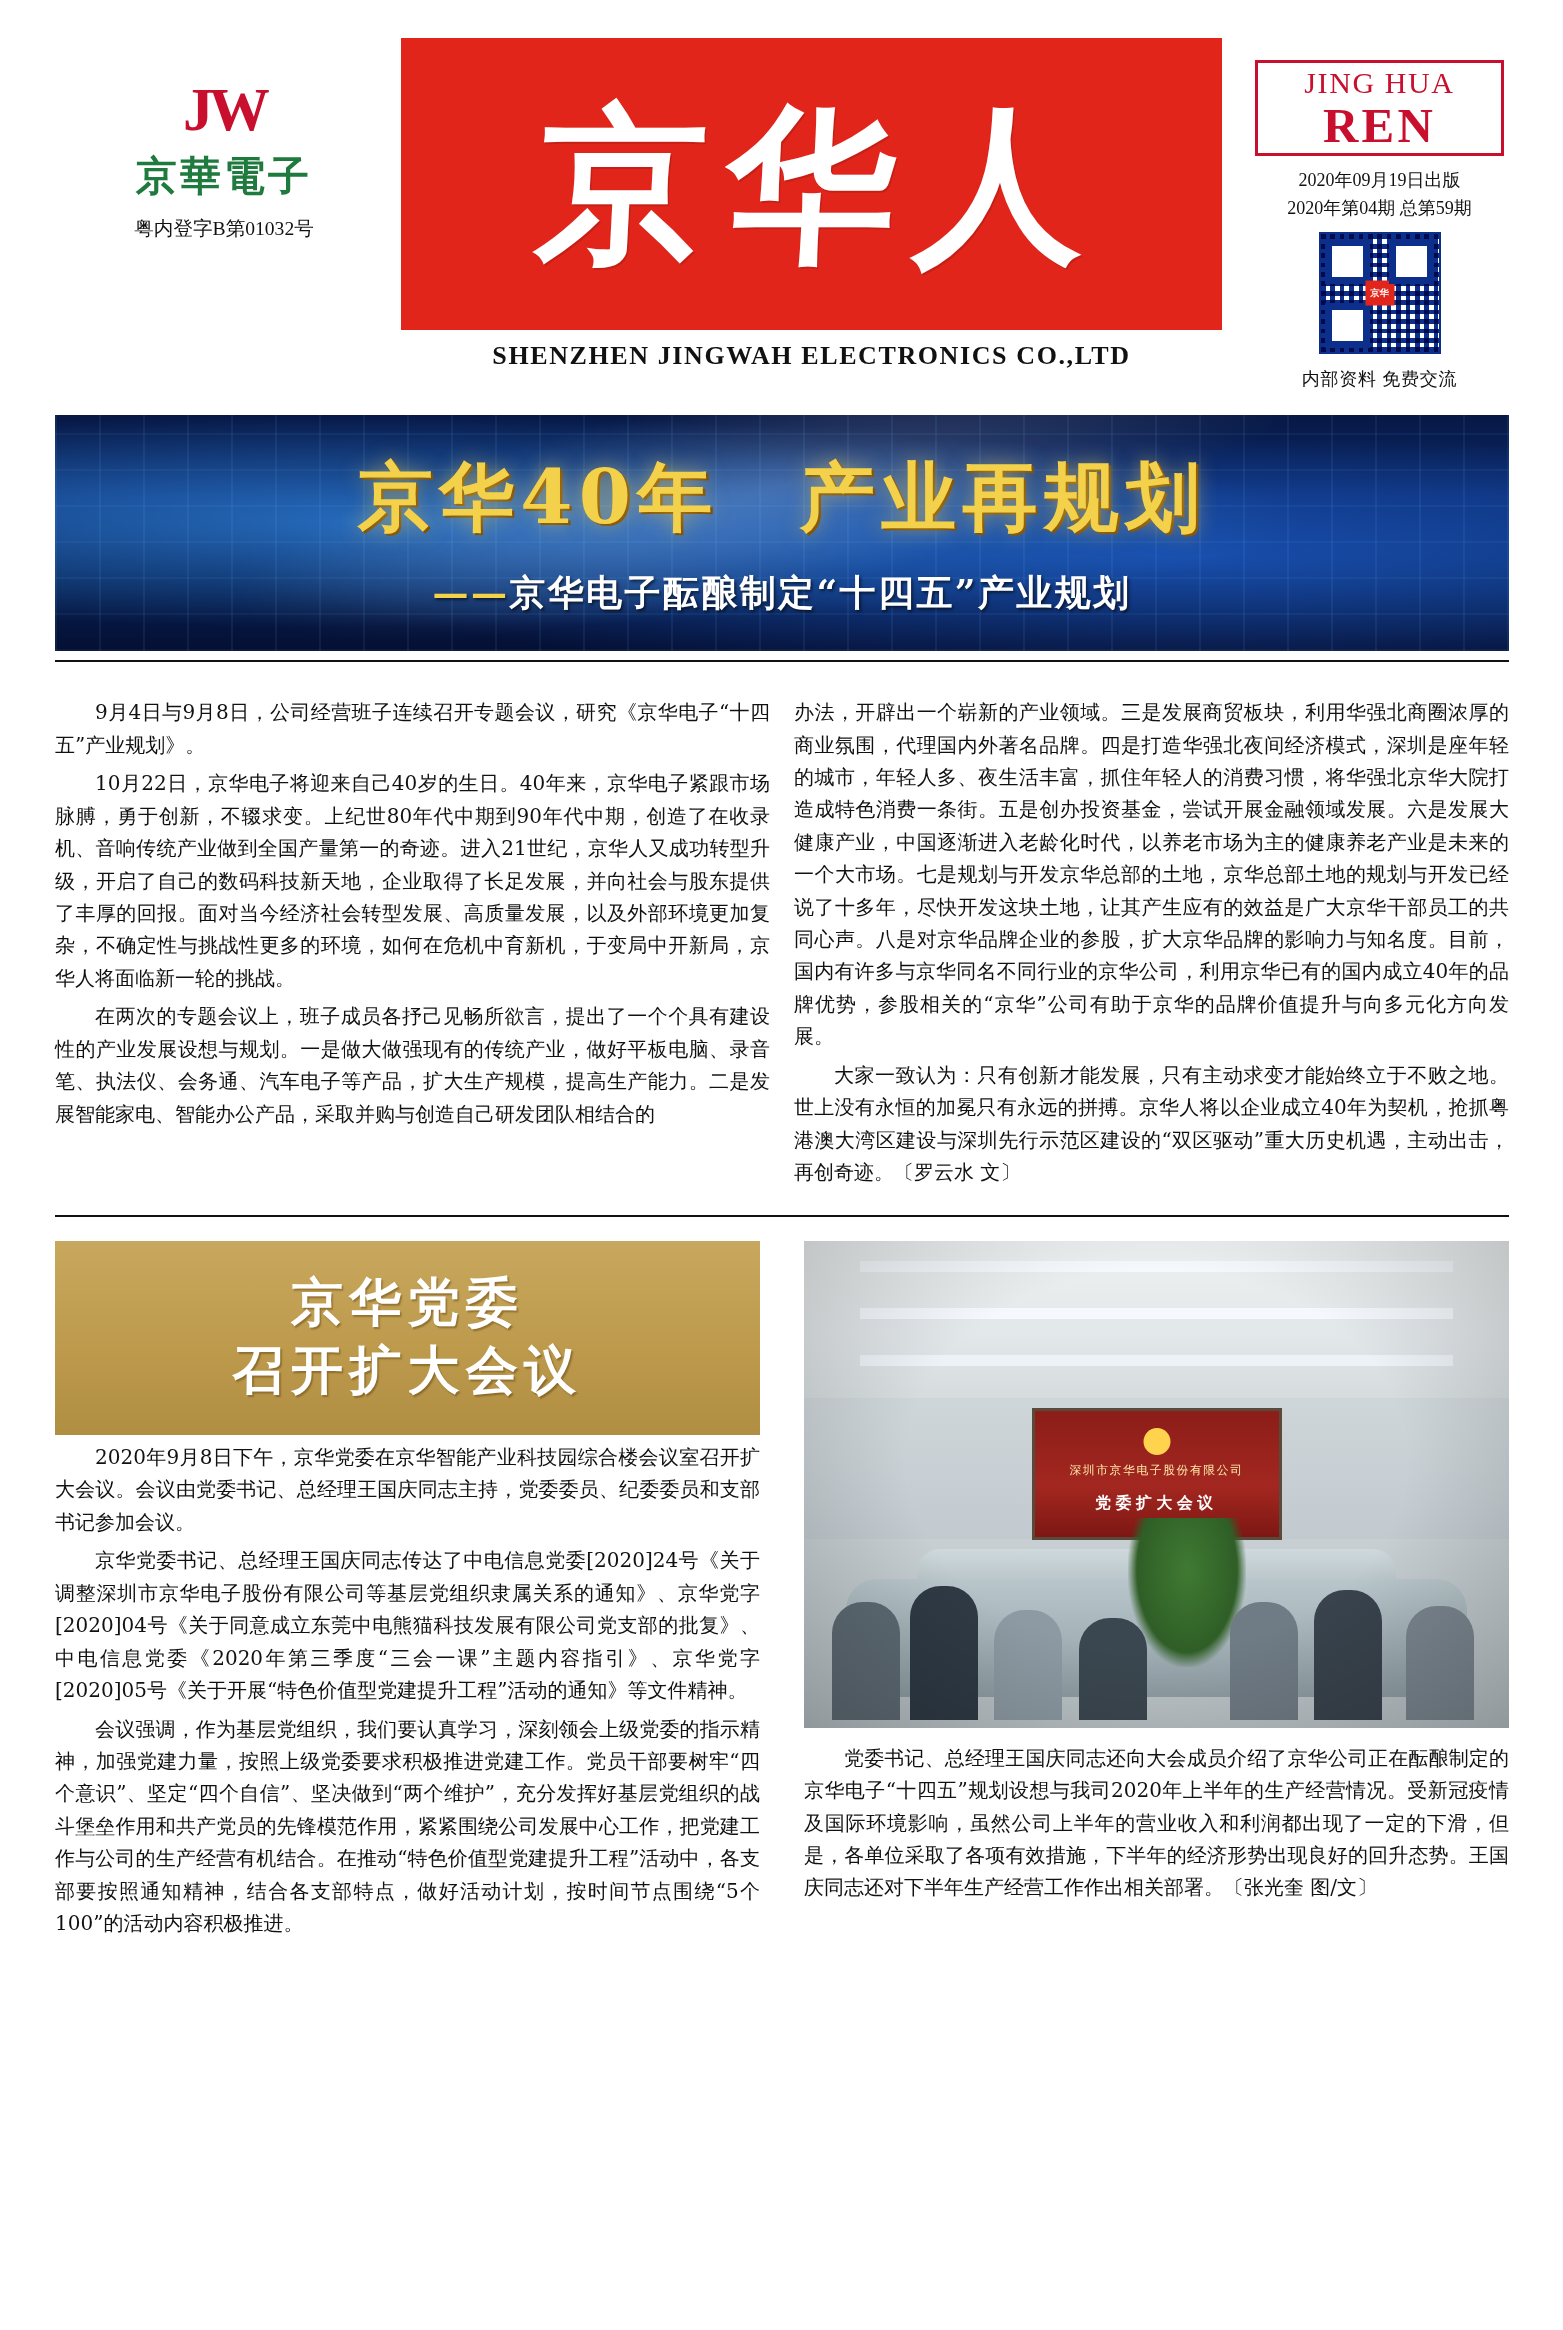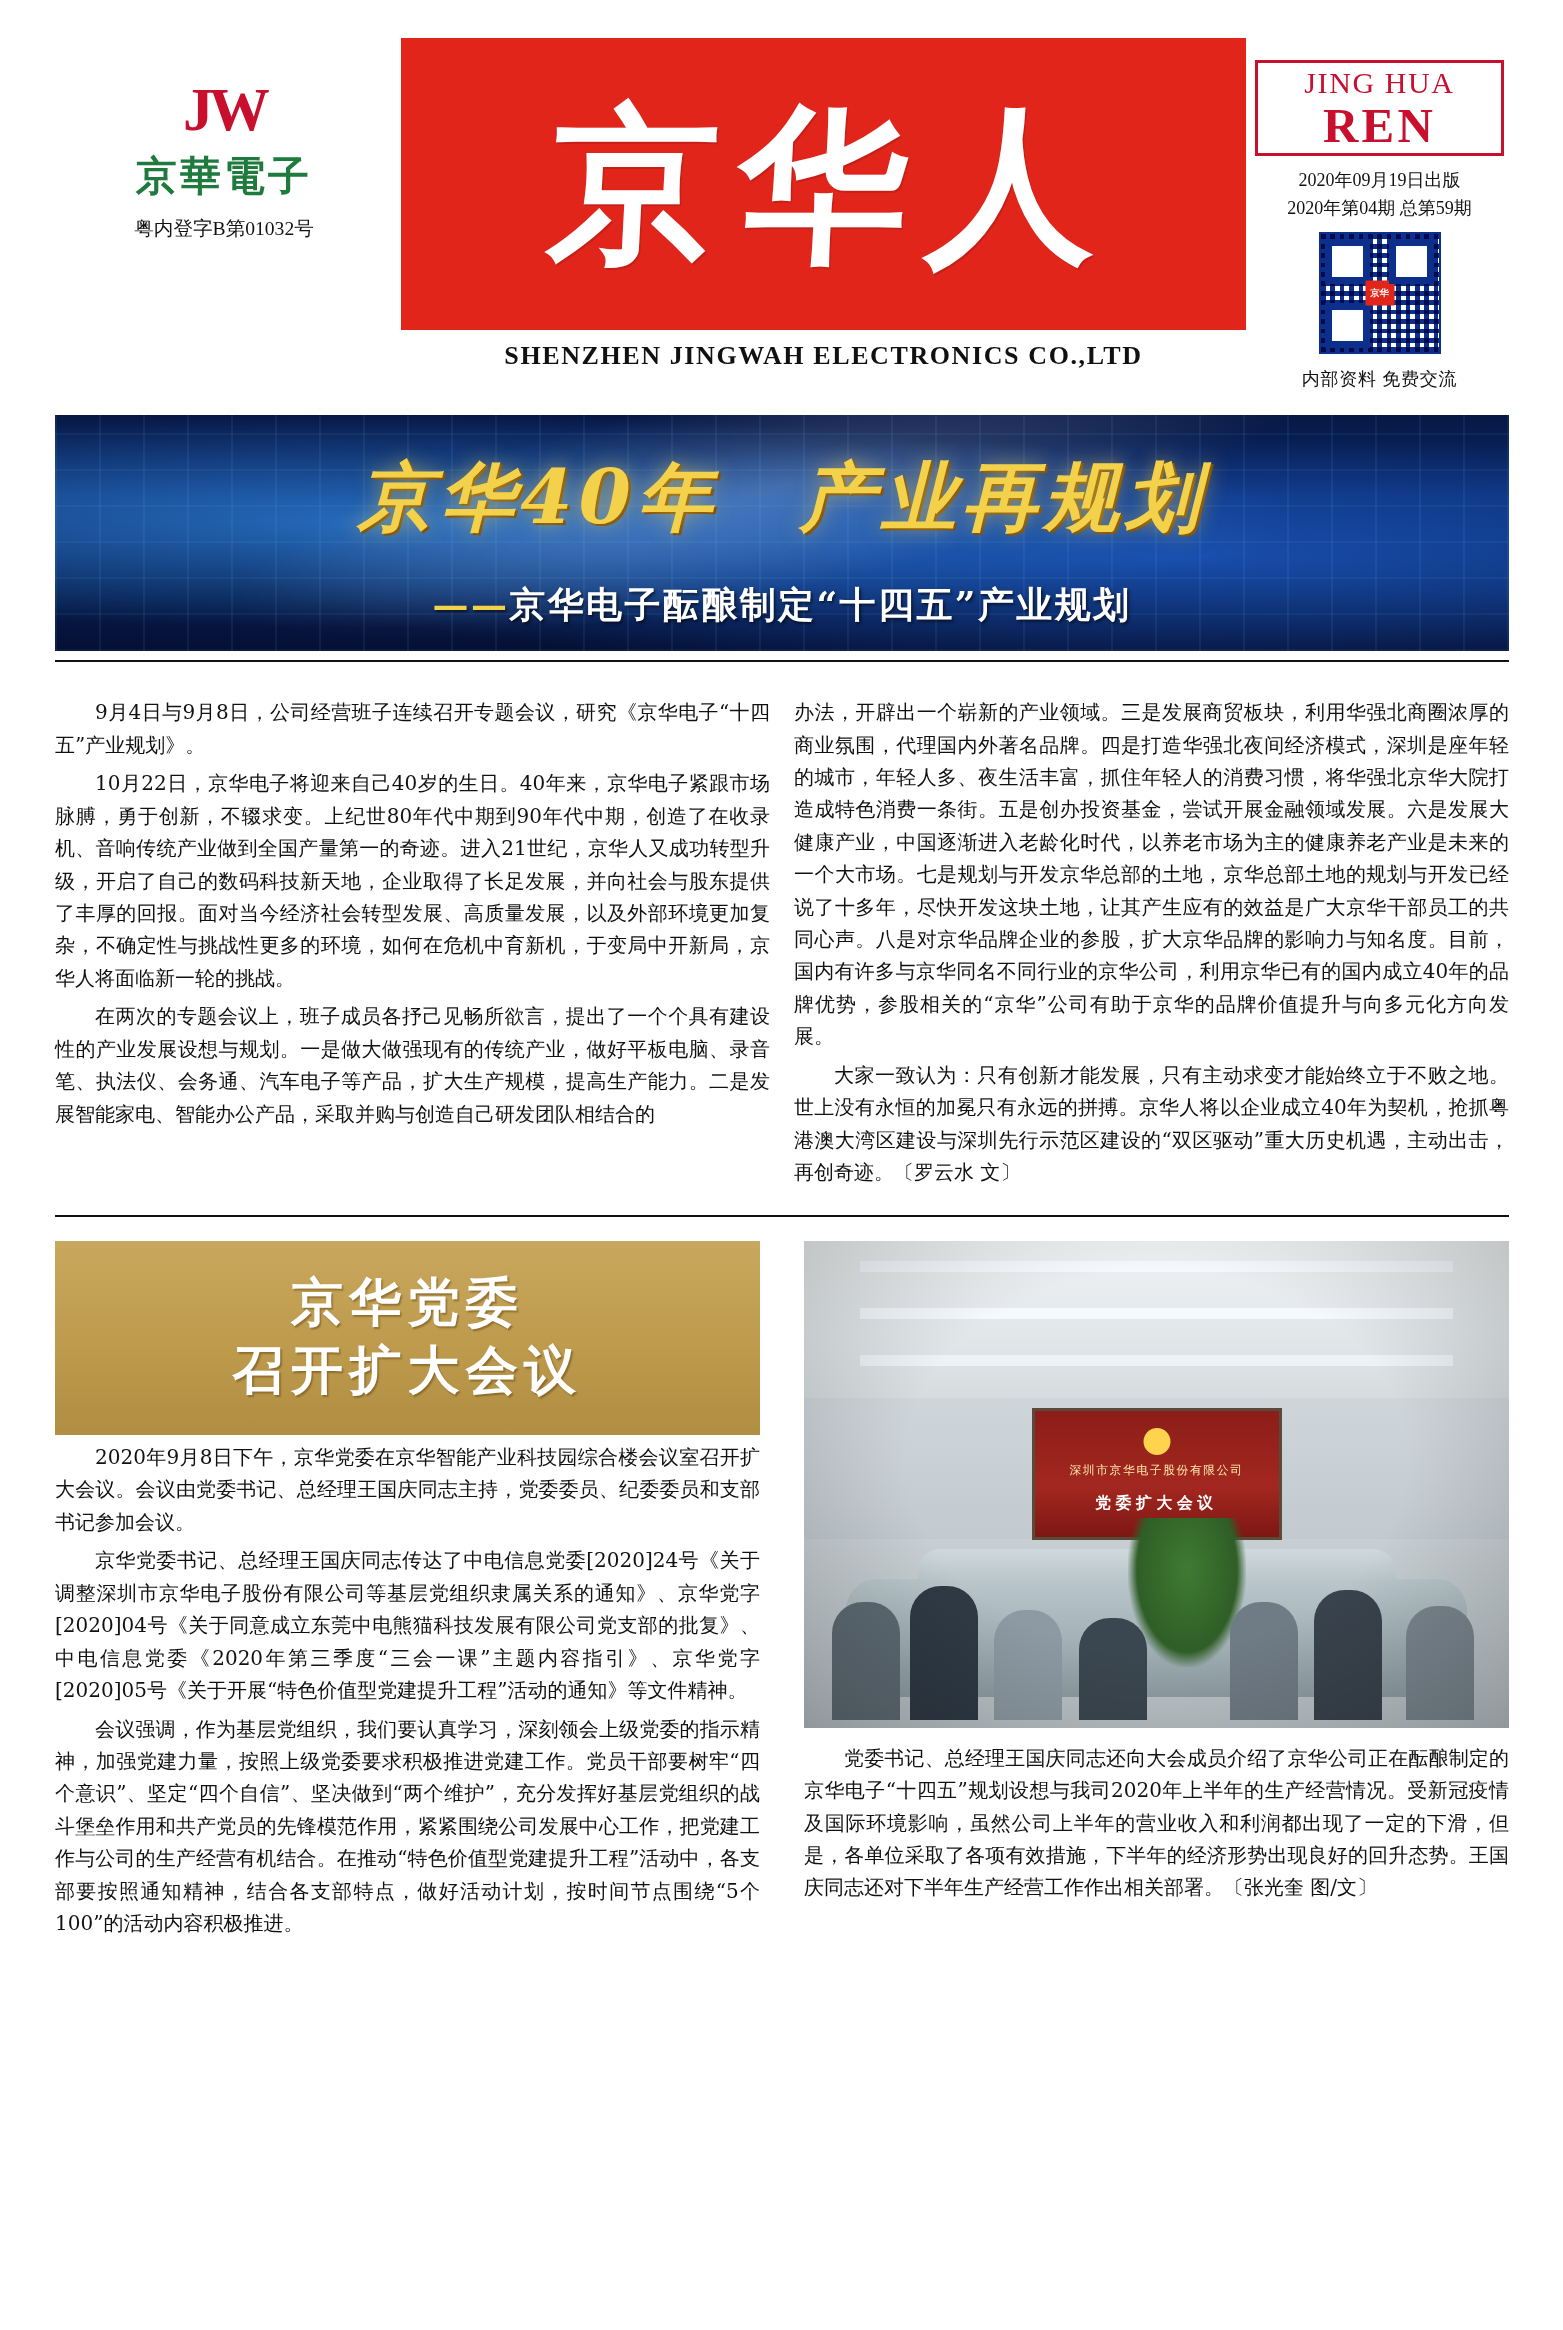--- a/index.html
+++ b/index.html
@@ -103,21 +103,21 @@
     font-weight:bold;
     font-size:26px;
     letter-spacing:1.6px;
     color:#111;
     padding-top:11px;
   }
 
   .rightcol{
     width:259px;
     flex:0 0 259px;
-    padding-left:4px;
+    padding-left:28px;
     padding-top:22px;
     text-align:center;
   }
   .jhr{
     border-top:3.1px solid #c8102e;
     border-bottom:3.1px solid #c8102e;
     position:relative;
     padding:3.1px 0 1.6px 0;
     margin:0 4.7px;
   }
@@ -204,29 +204,28 @@
     opacity:.8;
   }
   .banner .swoosh{
     position:absolute;
     left:-10%;top:-40%;
     width:120%;height:140%;
     background:radial-gradient(ellipse at 50% 50%, rgba(255,255,255,.18) 0%, rgba(255,255,255,0) 45%);
     transform:rotate(-12deg);
   }
   .banner h1{
-    margin:12px;
+    margin:0;
     position:relative;
     font-family:"DejaVu Serif",serif;
     font-weight:bold;
     font-size:75px;
     color:#f3d14a;
     letter-spacing:6.3px;
     text-shadow:0 0 20.4px rgba(255,210,70,.55), 2.4px 2.4px 0 #7a4a00;
-    font-style:italic;
   }
   .banner .sub{
     position:relative;
     margin-top:20.4px;
     font-family:"DejaVu Serif",serif;
     font-weight:bold;
     font-size:36px;
     color:#ffffff;
     letter-spacing:2.4px;
     text-shadow:1.6px 1.6px 3.1px rgba(0,0,0,.6);

